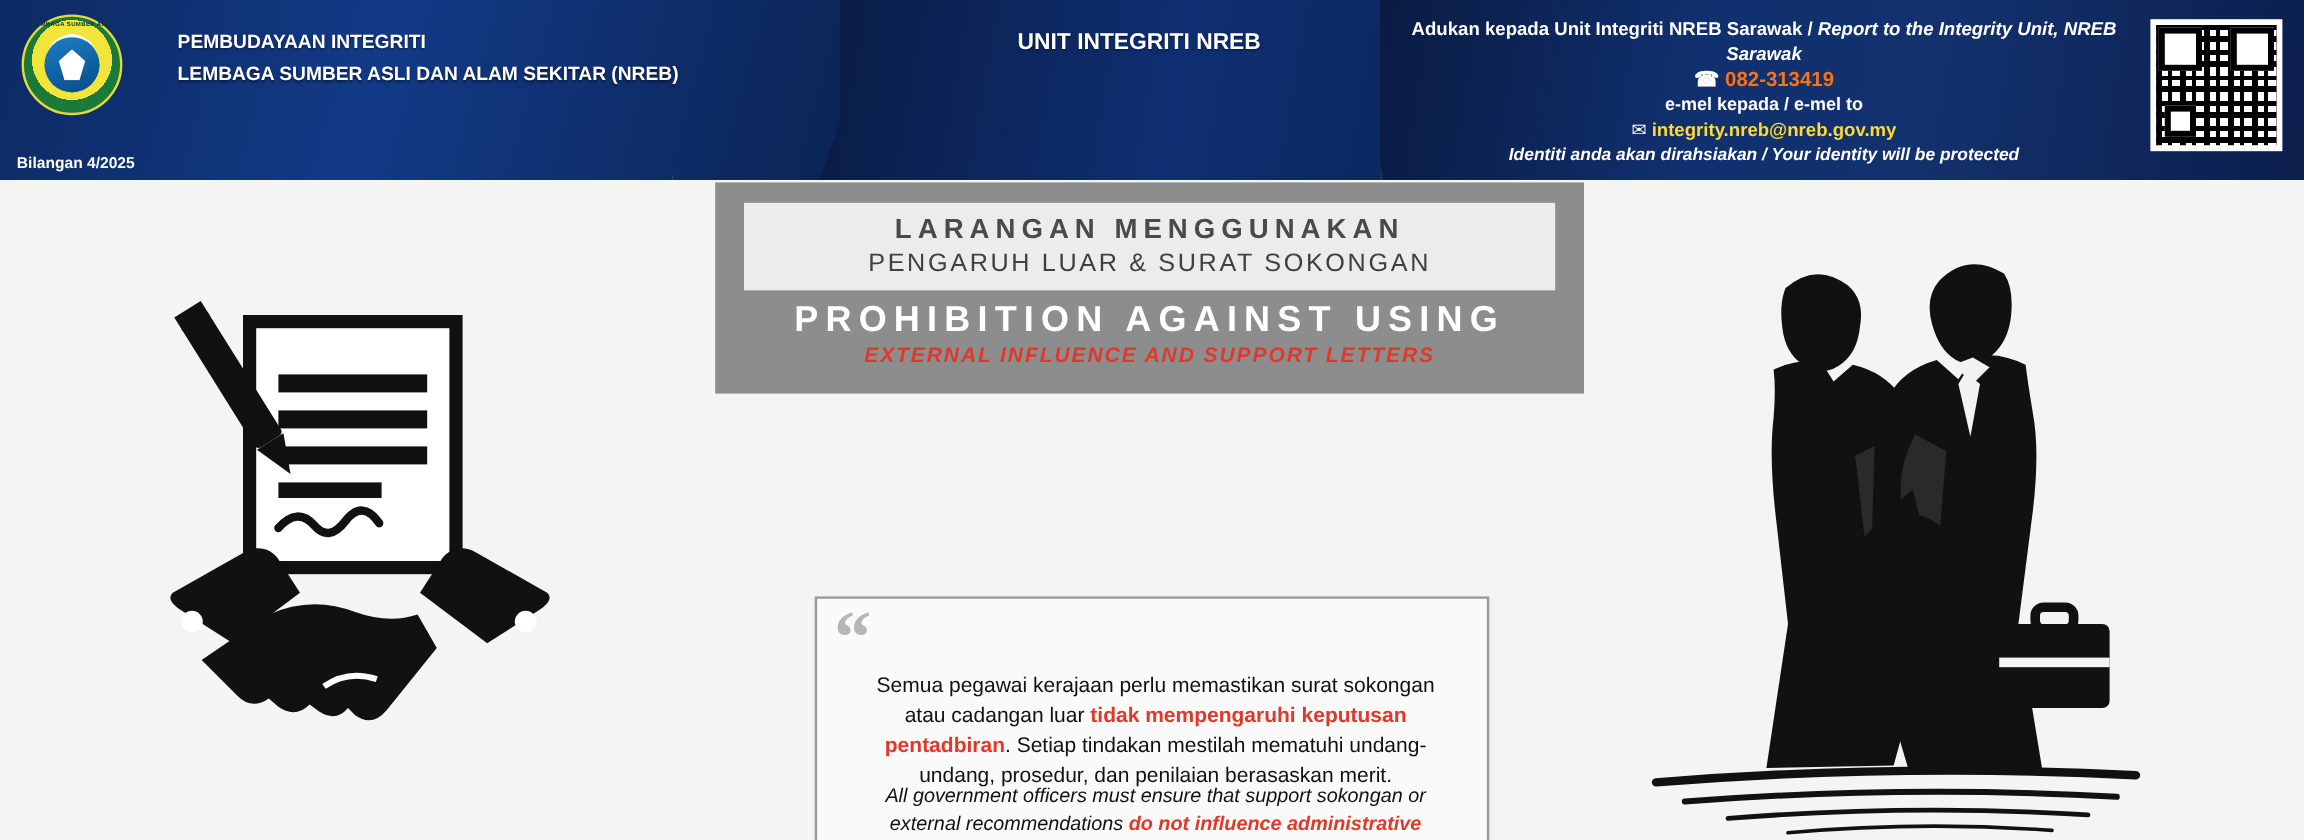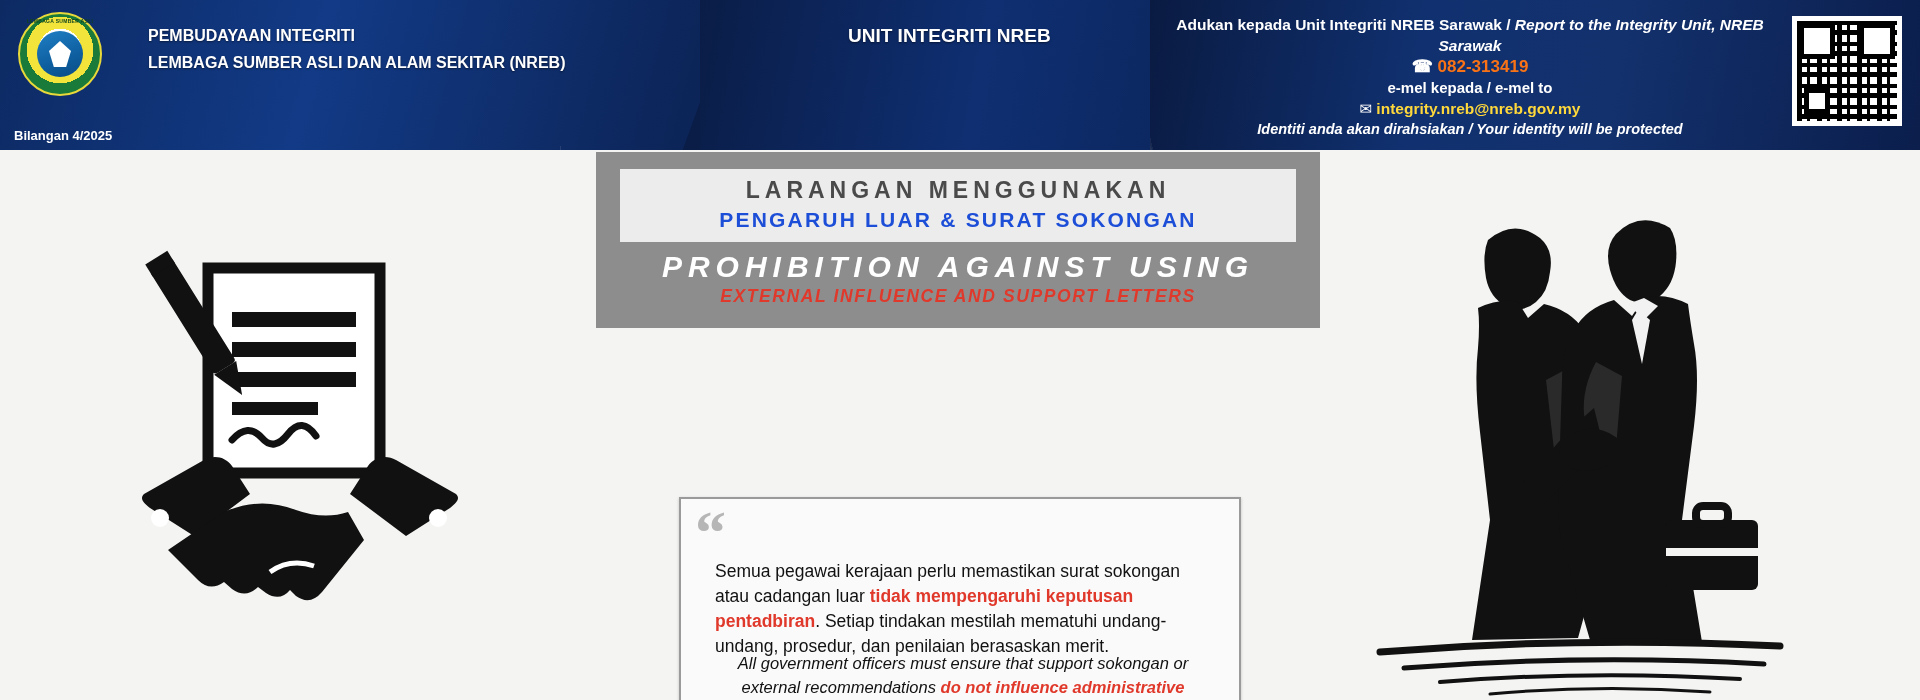--- a/index.html
+++ b/index.html
@@ -141,46 +141,46 @@
   }
   .title-box {
     width: 676px; margin-top: 17px;
     background: #ececec; padding: 8px 0 10px;
     text-align: center;
   }
   .t-ms-1 {
     color: #4a4a4a; font-weight: bold; font-size: 23px; letter-spacing: 5px;
   }
   .t-ms-2 {
-    color: #1d4ed8; font-weight: bold; font-size: 21px; letter-spacing: 2.2px;
+    color: #404040; font-weight: normal; font-size: 21px; letter-spacing: 2.2px;
     margin-top: 4px;
   }
   .t-en-1 {
-    color: #ffffff; font-weight: bold; font-style: italic; font-size: 30px;
+    color: #ffffff; font-weight: bold; font-size: 30px;
     letter-spacing: 6px; margin-top: 8px;
   }
   .t-en-2 {
     color: #e0392b; font-weight: bold; font-style: italic; font-size: 17.5px;
     letter-spacing: 1.6px; margin-top: 2px;
   }
 
   
   .quote-card {
     position: absolute; left: 679px; top: 347px; width: 562px; height: 262px;
     background: #fafafa; border: 2px solid #9a9a9a;
     box-shadow: 0 1px 3px rgba(0,0,0,.2);
   }
   .q-open {
     position: absolute; left: 14px; top: 2px;
     font-family: "Liberation Serif", serif; font-size: 62px; color: #b6b6b6;
     font-weight: bold; line-height: 1;
   }
   .q-ms {
     position: absolute; left: 34px; top: 60px; width: 496px;
-    text-align: left; font-size: 17.5px; line-height: 25px; color: #111;
+    text-align: center; font-size: 17.5px; line-height: 25px; color: #111;
   }
   .q-ms .hl { color: #e0392b; font-weight: bold; }
   .q-en {
     position: absolute; left: 40px; top: 152px; width: 484px;
     text-align: center; font-size: 16.5px; line-height: 24px; color: #111;
     font-style: italic;
   }
   .q-en .hl { color: #e0392b; font-weight: bold; font-style: italic; }
 
   

